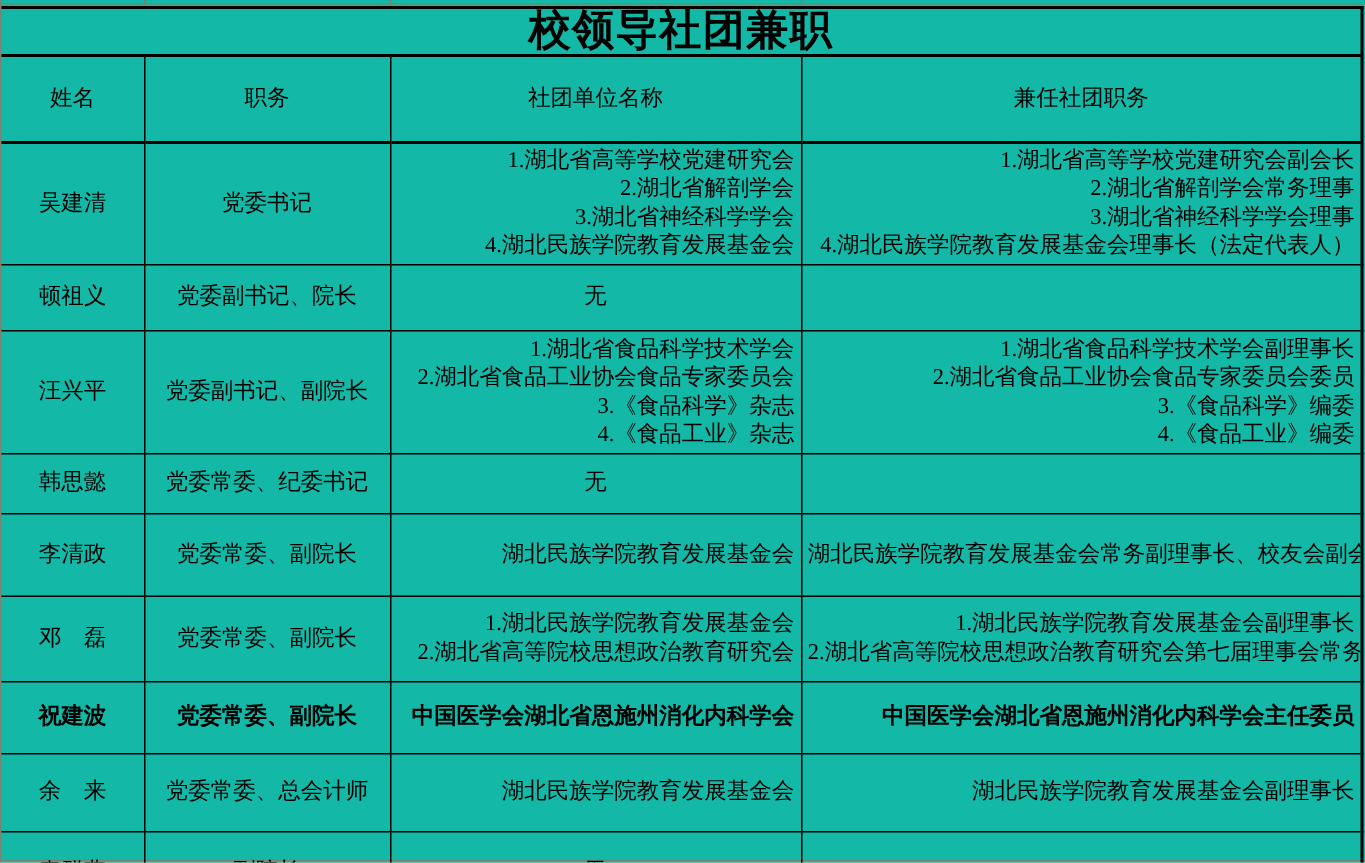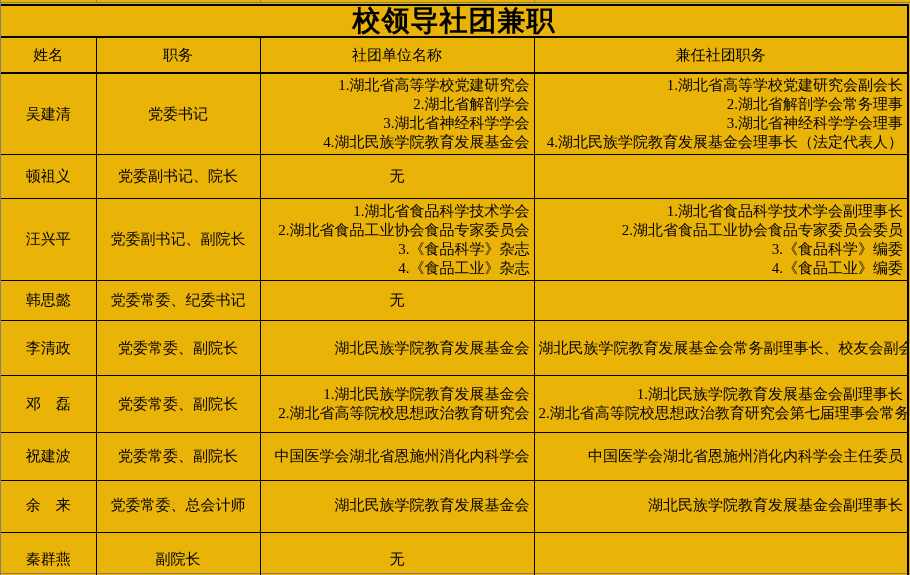--- a/index.html
+++ b/index.html
@@ -6,21 +6,21 @@
   html, body { width: 910px; height: 575px; }
   body {
     background: #ffffff;
     color: #000000;
     font-family: "Liberation Serif", "DejaVu Serif", serif;
   }
   .screen {
     position: relative;
     width: 910px;
     height: 575px;
-    background: #eab308;
+    background: #14b8a6;
     overflow: hidden;
   }
   
   .gridline-h { position: absolute; left: 0; width: 910px; height: 1px; background: var(--grid, #7e8271); }
   .gridline-h.top { top: 2px; }
   .gridline-h.bottom { top: 573px; }
   .gridline-v.left { position: absolute; left: 0; top: 0; width: 1px; height: 575px; background: var(--grid, #7e8271); }
   .tick { position: absolute; width: 1px; background: var(--grid, #7e8271); }
   .tick.t { top: 0; height: 3px; }
   .tick.b { top: 571px; height: 4px; }
@@ -47,21 +47,21 @@
   .title-row th {
     height: 32px;
     font-size: 28px;
     font-weight: bold;
     text-align: center;
     letter-spacing: 1px;
     border-bottom: 2px solid #000;
     line-height: 30px;
   }
   .header-row th {
-    height: 36px;
+    height: 58px;
     font-weight: normal;
     text-align: center;
     border-bottom: 2px solid #000;
     padding: 2px 4px;
   }
   .c-center { text-align: center; padding: 2px 4px; }
   .c-left  { text-align: right;   padding: 2px 4px; }
   .cell-line { white-space: nowrap; }
 </style>
 </head>
@@ -160,21 +160,21 @@
           <td class="c-center">党委常委、副院长</td>
           <td class="c-left">
             <div class="cell-line">1.湖北民族学院教育发展基金会</div>
             <div class="cell-line">2.湖北省高等院校思想政治教育研究会</div>
           </td>
           <td class="c-left">
             <div class="cell-line">1.湖北民族学院教育发展基金会副理事长</div>
             <div class="cell-line">2.湖北省高等院校思想政治教育研究会第七届理事会常务理事</div>
           </td>
         </tr>
-        <tr style="height: 48px;">
+        <tr style="height: 48px; font-weight: bold;">
           <td class="c-center">祝建波</td>
           <td class="c-center">党委常委、副院长</td>
           <td class="c-left">
             <div class="cell-line">中国医学会湖北省恩施州消化内科学会</div>
           </td>
           <td class="c-left">
             <div class="cell-line">中国医学会湖北省恩施州消化内科学会主任委员</div>
           </td>
         </tr>
         <tr style="height: 52px; font-family: Liberation Mono, monospace;">

